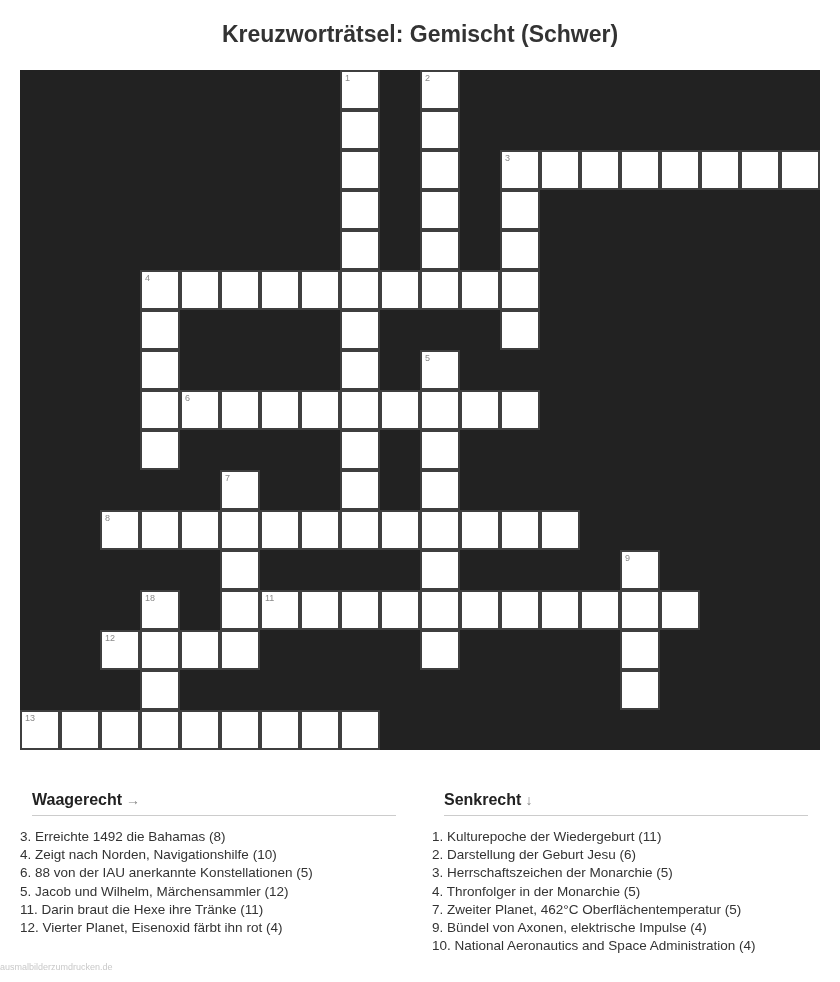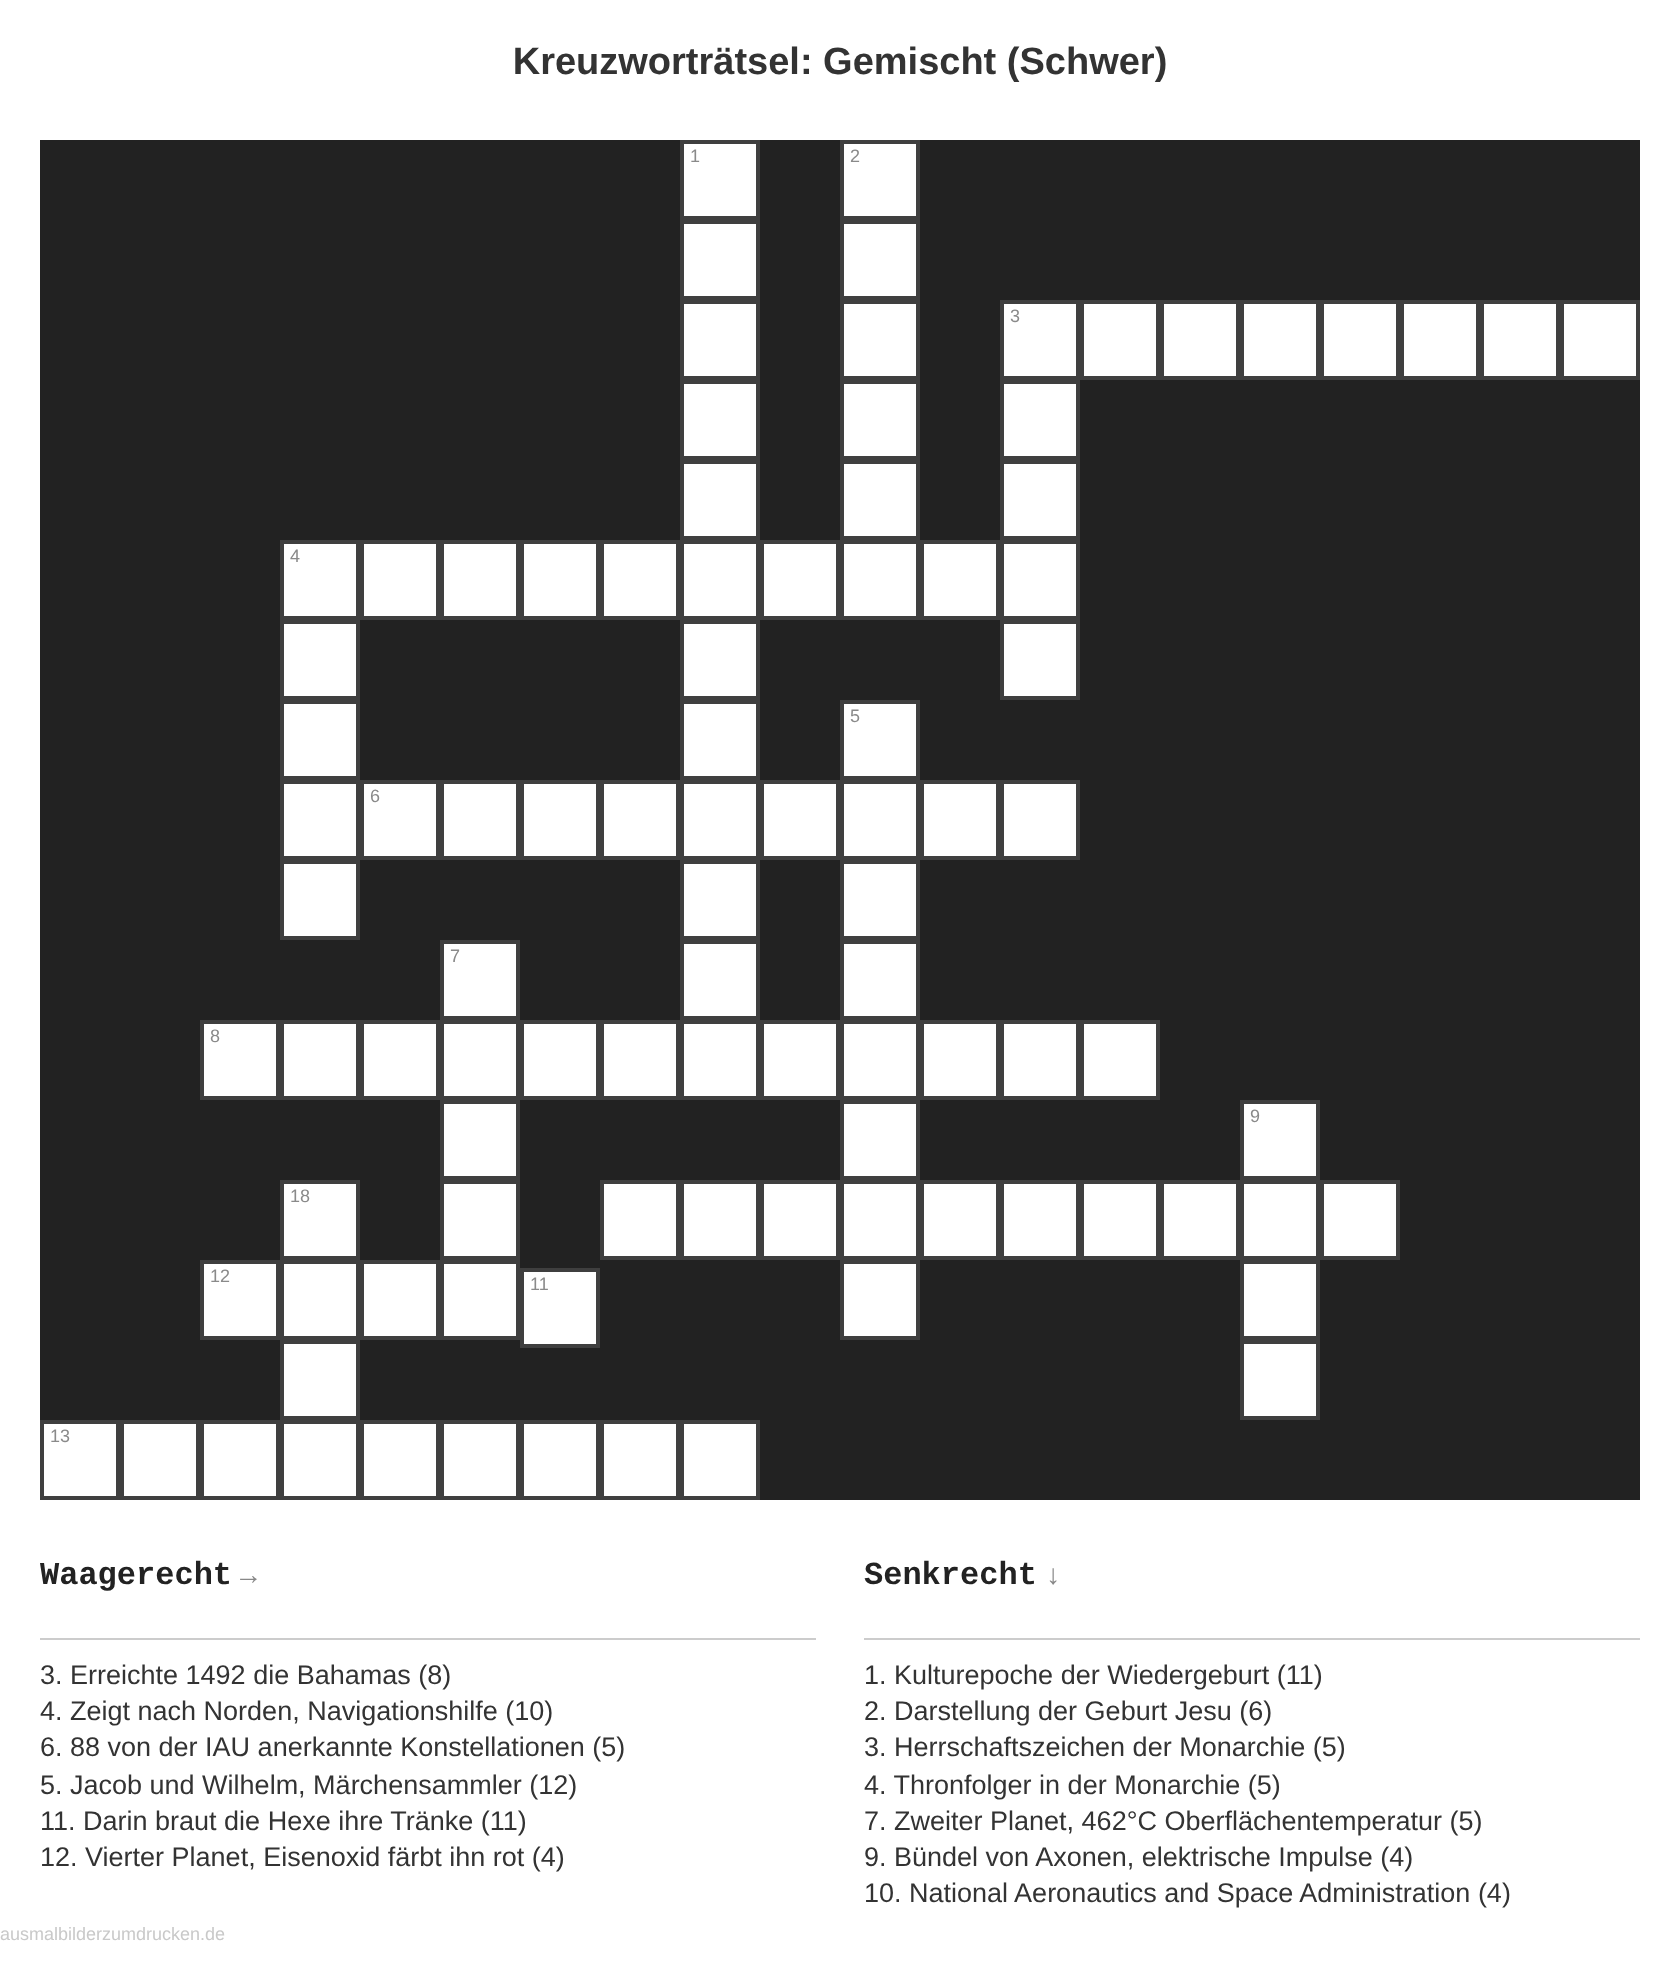--- a/index.html
+++ b/index.html
@@ -6,21 +6,21 @@
   html, body { margin: 0; padding: 0; }
   body {
     width: 840px; height: 982px;
     position: relative;
     background: #ffffff;
     font-family: "Liberation Sans", sans-serif;
   }
   .title {
     position: absolute; top: 21px; left: 0; width: 100%;
     text-align: center;
-    font-size: 19px; font-weight: bold; color: #333333;
+    font-size: 23px; font-weight: bold; color: #333333;
     margin: 0;
   }
   .grid {
     position: absolute; left: 20px; top: 70px;
     width: 800px; height: 680px;
   }
   .cell {
     position: absolute; width: 40px; height: 40px;
     background: #ffffff;
     border: 2px solid #3f3f3f;
@@ -28,22 +28,22 @@
   .num {
     position: absolute; top: 1px; left: 3px;
     font-size: 9px; color: #8a8a8a; line-height: 10px;
   }
   .clues {
     position: absolute; left: 20px; top: 779px; width: 800px;
     display: flex; gap: 24px;
   }
   .clue-col { flex: 1; }
   .clue-heading {
-    margin: 0; font-size: 16px; font-weight: bold; color: #222222;
-    padding-bottom: 22px; border-bottom: 1px solid #cccccc; font-family: Liberation Mono, monospace;
+    margin: 12px; font-size: 16px; font-weight: bold; color: #222222;
+    padding-bottom: 6px; border-bottom: 1px solid #cccccc;
   }
   .clue-heading .arrow {
     color: #888888; font-weight: normal; font-size: 14px; margin-left: 4px;
   }
   .clue-list { margin-top: 9px; }
   .clue {
     font-size: 13.5px; color: #333333; line-height: 18.2px;
   }
   .footer {
     position: absolute; top: 962px; left: 0; width: 100%;
@@ -138,21 +138,21 @@
     <div class="cell" style="left: 520px; top: 440px;"></div>
     <div class="cell" style="left: 200px; top: 480px;"></div>
     <div class="cell" style="left: 400px; top: 480px;"></div>
     <div class="cell" style="left: 600px; top: 480px;">
       <span class="num">9</span>
     </div>
     <div class="cell" style="left: 120px; top: 520px;">
       <span class="num">18</span>
     </div>
     <div class="cell" style="left: 200px; top: 520px;"></div>
-    <div class="cell" style="left: 240px; top: 520px; margin-top: 44px;">
+    <div class="cell" style="left: 240px; top: 520px;">
       <span class="num">11</span>
     </div>
     <div class="cell" style="left: 280px; top: 520px;"></div>
     <div class="cell" style="left: 320px; top: 520px;"></div>
     <div class="cell" style="left: 360px; top: 520px;"></div>
     <div class="cell" style="left: 400px; top: 520px;"></div>
     <div class="cell" style="left: 440px; top: 520px;"></div>
     <div class="cell" style="left: 480px; top: 520px;"></div>
     <div class="cell" style="left: 520px; top: 520px;"></div>
     <div class="cell" style="left: 560px; top: 520px;"></div>

